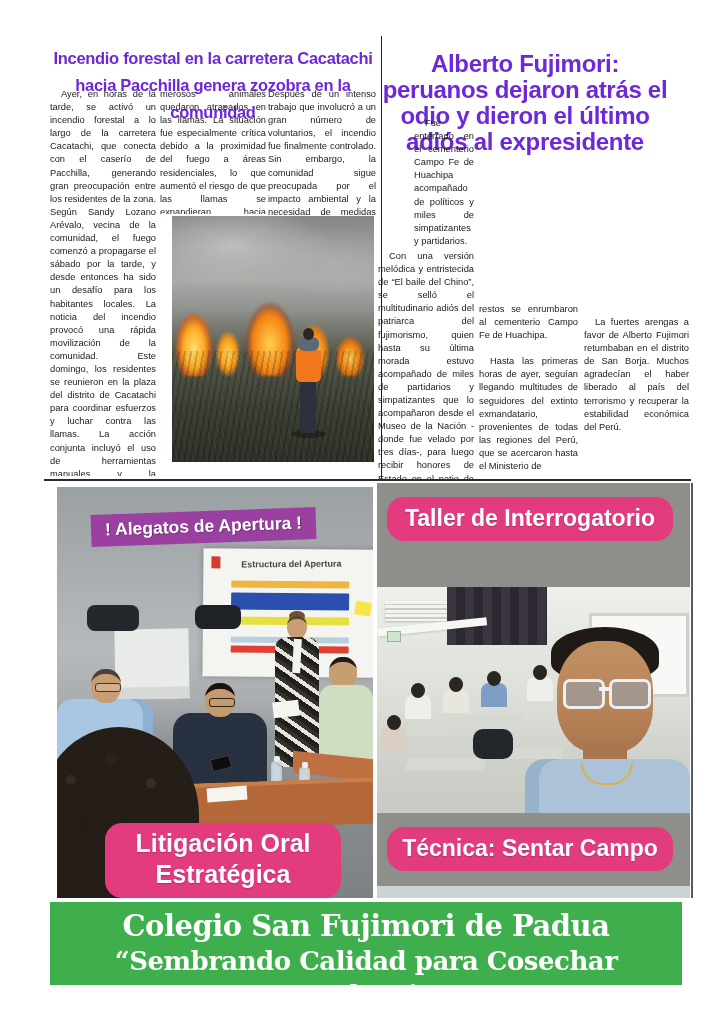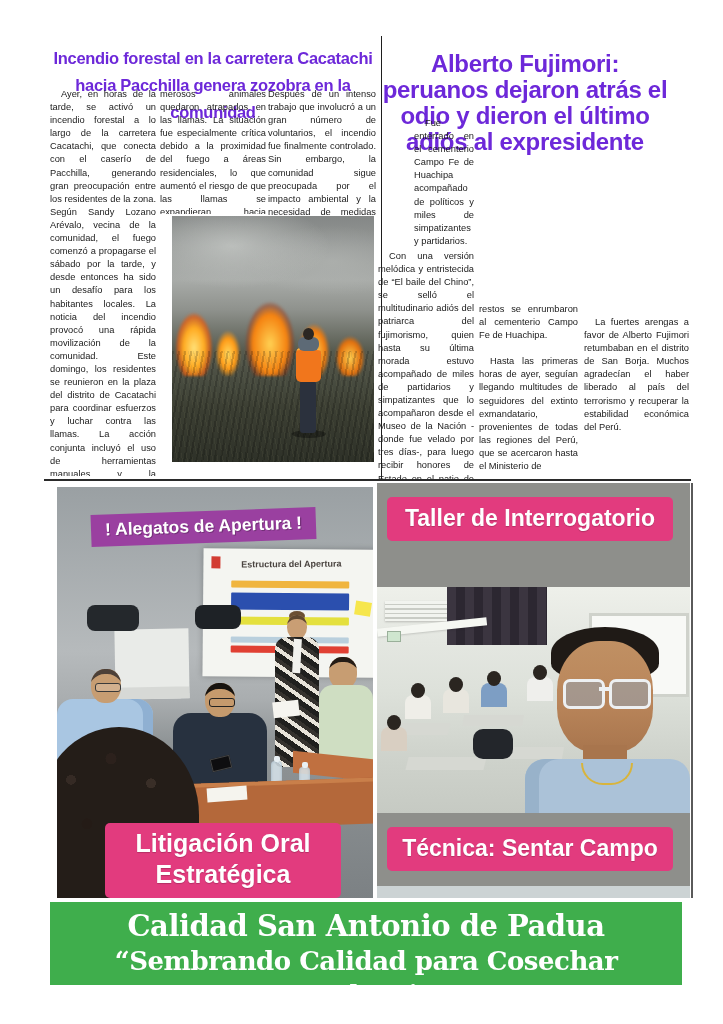--- a/index.html
+++ b/index.html
@@ -154,21 +154,21 @@
   .bottle:before{content:"";position:absolute;left:2.5px;top:-5px;width:6px;height:6px;background:#e8f0f4;border-radius:2px;}
   .bottle1{left:214px;top:274px;}
   .bottle2{left:242px;top:280px;}
   .curly{position:absolute;left:-18px;top:240px;width:160px;height:176px;border-radius:50% 50% 0 0;
      background:radial-gradient(circle 8px at 20% 30%,#352a24 60%,transparent 62%),
                 radial-gradient(circle 9px at 45% 18%,#2c211c 60%,transparent 62%),
                 radial-gradient(circle 8px at 70% 32%,#392e27 60%,transparent 62%),
                 radial-gradient(circle 9px at 30% 55%,#241b16 60%,transparent 62%),
                 radial-gradient(circle 10px at 60% 60%,#30251f 60%,transparent 62%),#241d18;}
   .banner-pink{position:absolute;background:#e23b7e;color:#fff;font-weight:700;text-align:center;
-     border-radius:5px;text-shadow:0 1px 1px rgba(0,0,0,.2);}
+     border-radius:17px;text-shadow:0 1px 1px rgba(0,0,0,.2);}
   .bp-left-bottom{left:48px;top:336px;width:220px;font-size:25px;line-height:31px;padding:5px 8px 8px;}
   .photo-right{left:377px;top:483px;width:313px;height:415px;overflow:hidden;background:#8e8f8b;}
   .bp-right-top{left:10px;top:14px;width:286px;font-size:23px;line-height:28px;padding:7px 0 9px;}
   .bp-right-bottom{left:10px;top:344px;width:286px;font-size:23px;line-height:28px;padding:7px 0 9px;}
   .classroom{position:absolute;left:0;top:104px;width:313px;height:226px;overflow:hidden;
      background:linear-gradient(180deg,#eef0ea 0%,#e4e7e1 24%,#dde1da 46%,#cfd3cc 74%,#c6cac3 100%);}
   .vent{position:absolute;left:8px;top:14px;width:74px;height:20px;background:#f2f4ef;
      box-shadow:0 1px 2px rgba(0,0,0,.2);
      background-image:repeating-linear-gradient(180deg,transparent 0 3px,#c9ccc5 3px 4.5px);}
   .curtain{position:absolute;left:70px;top:0;width:100px;height:58px;
@@ -357,17 +357,17 @@
         </div>
       </div>
     </div>
     <div class="banner-pink bp-right-top">Taller de Interrogatorio</div>
     <div class="banner-pink bp-right-bottom">Técnica: Sentar Campo</div>
     <div class="photo-strip"></div>
   </div>
   <div class="abs gallery-edge"></div>
 
   <div class="abs footer">
-    <p class="f1">Calidad San Antonio de Padua</p>
+    <p class="f1">Colegio San Fujimori de Padua</p>
     <p class="f2">“Sembrando Calidad para Cosechar Excelencia”</p>
   </div>
 
 </div>
 
 </body></html>

